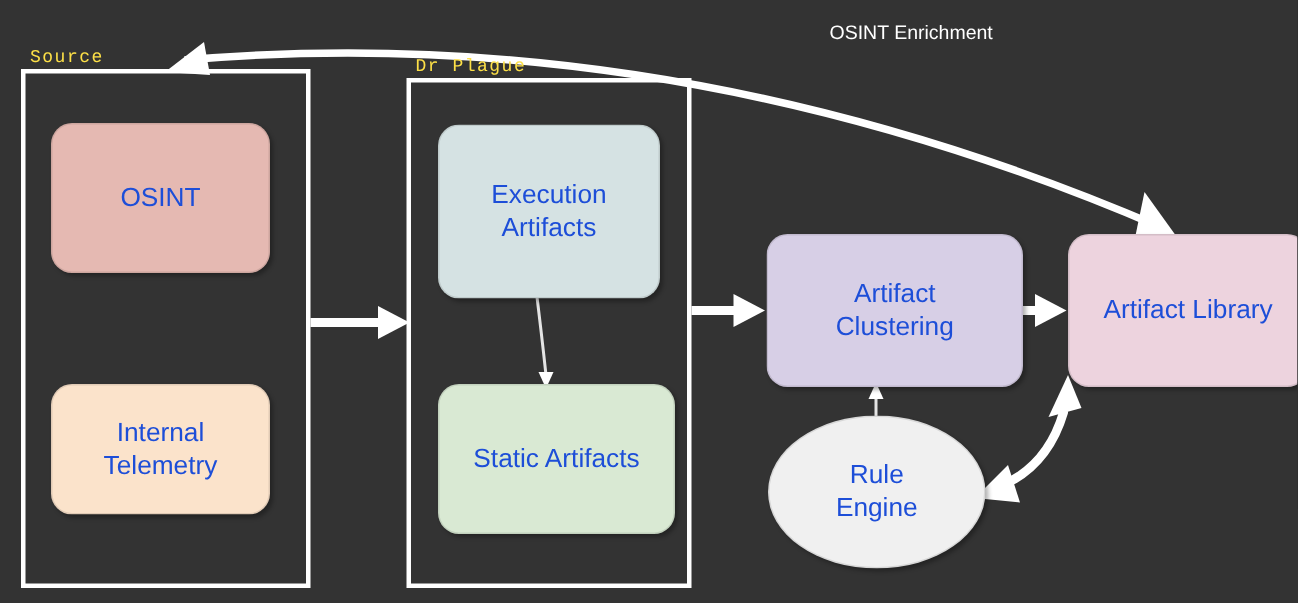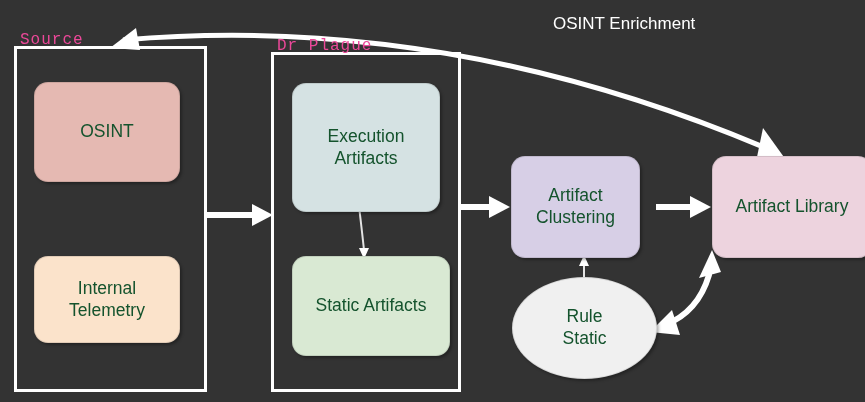--- a/index.html
+++ b/index.html
@@ -24,47 +24,47 @@
   }
   .group-frame {
     position: absolute;
     border: 3px solid #ffffff;
     box-sizing: border-box;
     background: transparent;
   }
   .group-label {
     position: absolute;
     font-family: "Liberation Mono", monospace;
-    font-size: 16px;
+    font-size: 12px;
     letter-spacing: 1px;
-    color: #ec4899;
+    color: #fde047;
     white-space: nowrap;
   }
   .node {
     position: absolute;
     box-sizing: border-box;
     border-radius: 14px;
     display: flex;
     align-items: center;
     justify-content: center;
     text-align: center;
-    color: #14532d;
+    color: #1d4ed8;
     font-size: 17.5px;
     line-height: 1.25;
     white-space: pre-line;
     border: 1px solid rgba(0,0,0,0.10);
     box-shadow: 2px 2px 3px rgba(0,0,0,0.30);
   }
   .node.ellipse {
     border-radius: 50%;
   }
   .edge-label {
     position: absolute;
     color: #ffffff;
-    font-size: 17px;
+    font-size: 13px;
     white-space: nowrap;
   }
 </style>
 </head>
 <body>
 
 <div id="canvas">
 
   <svg id="svg-layer" viewBox="0 0 865 402" xmlns="http://www.w3.org/2000/svg">
 
@@ -112,28 +112,28 @@
   <div class="group-label" style="left:20px; top:31px;">Source</div>
 
   <div class="group-frame" style="left:271px; top:52px; width:190px; height:340px;"></div>
   <div class="group-label" style="left:277px; top:37px;text-align:right;">Dr Plague</div>
 
   <div class="node" style="left:34px; top:82px; width:146px; height:100px; background:#e5b9b2;">OSINT</div>
 
   <div class="node" style="left:34px; top:256px; width:146px; height:87px; background:#fbe3cb;">Internal
 Telemetry</div>
 
-  <div class="node" style="left:292px; top:83px; width:148px; height:129px; background:#d5e2e3;">Execution
+  <div class="node" style="left:292px; top:83px; width:148px; height:116px; background:#d5e2e3;">Execution
 Artifacts</div>
 
   <div class="node" style="left:292px; top:256px; width:158px; height:100px; background:#d9e9d3;">Static Artifacts</div>
 
-  <div class="node" style="left:511px; top:156px; width:129px; height:102px; background:#d7cfe6;">Artifact
+  <div class="node" style="left:511px; top:156px; width:171px; height:102px; background:#d7cfe6;">Artifact
 Clustering</div>
 
   <div class="node" style="left:712px; top:156px; width:160px; height:102px; background:#edd3de;">Artifact Library</div>
 
   <div class="node ellipse" style="left:512px; top:277px; width:145px; height:102px; background:#f0f0f0;">Rule
-Static</div>
+Engine</div>
 
   <div class="edge-label" style="left:553px; top:14px;">OSINT Enrichment</div>
 
 </div>
 
 </body></html>

